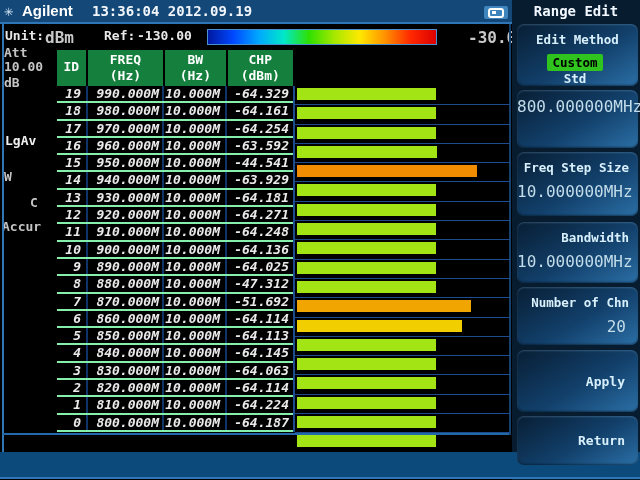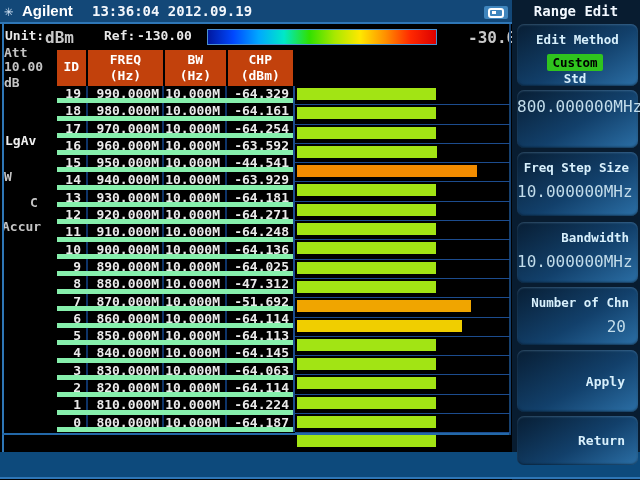--- a/index.html
+++ b/index.html
@@ -30,31 +30,31 @@
   
   .rail{color:#c4c4c4;font-size:13px;font-weight:bold;}
 
   
   .frame-left{left:2px;top:24px;width:2px;height:430px;background:#2e76b6;}
   .frame-bottom{left:2px;top:433px;width:509px;height:2px;background:#2368a8;}
   .frame-right{left:509px;top:24px;width:2px;height:411px;background:#16406e;}
 
   
   .thead{left:57px;top:50px;width:236px;height:36px;display:flex;}
-  .th{background:#c2410c;color:#fff;font-weight:bold;font-size:13px;text-align:center;
+  .th{background:#15803d;color:#fff;font-weight:bold;font-size:13px;text-align:center;
       line-height:16px;padding-top:2px;box-sizing:border-box;margin-right:2px;}
   .th:last-child{margin-right:0;}
   .th .sub{font-size:13px;}
   .th-id{width:29px;padding-top:9px;}
   .th-freq{width:76px;}
   .th-bw{width:61px;}
   .th-chp{width:66px;}
 
   .tbody{left:57px;top:86px;width:236px;height:346px;border-bottom:0;}
-  .t-row{display:flex;height:17.3px;border-bottom:5px solid #86efac;box-sizing:border-box;}
+  .t-row{display:flex;height:17.3px;border-bottom:2px solid #86efac;box-sizing:border-box;font-style:italic;}
   .t-cell{color:#eaeaea;font-size:13px;font-weight:bold;text-align:right;
           box-sizing:border-box;border-right:2px solid #0e3468;line-height:16px;}
   .c-id{width:31px;padding-right:5px;}
   .c-freq{width:76px;padding-right:3px;}
   .c-bw{width:63px;padding-right:5px;}
   .c-chp{width:64px;padding-right:2px;border-right:none;}
 
   
   .bars{left:293px;top:86px;width:217px;height:346px;border-left:2px solid #1c4c8e;box-sizing:border-box;}
   .bar-row{height:17.3px;border-bottom:1px solid #1c4c8e;box-sizing:border-box;padding-left:2px;}

